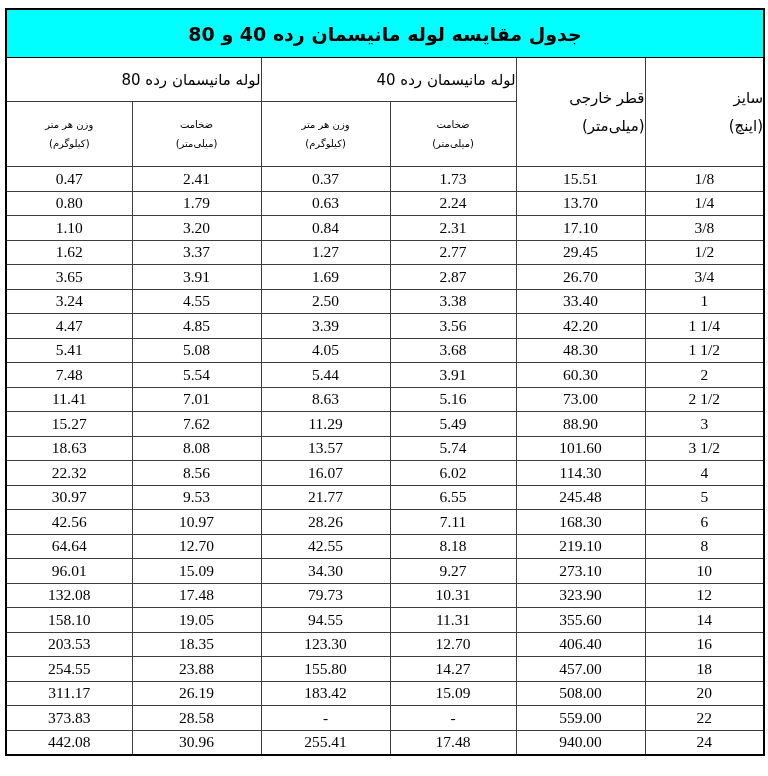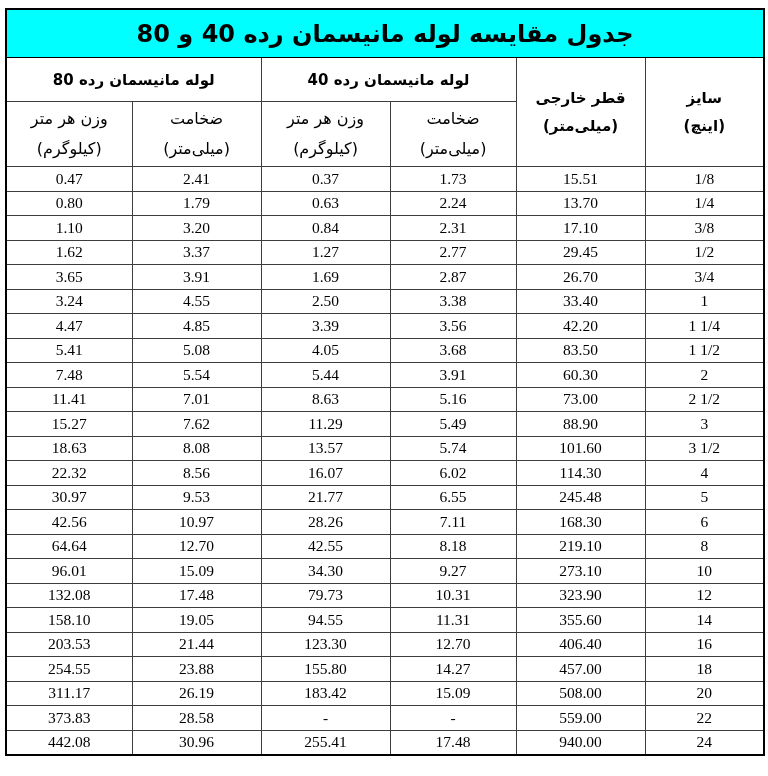--- a/index.html
+++ b/index.html
@@ -30,32 +30,33 @@
     text-align: center;
     vertical-align: middle;
     padding: 0;
     overflow: hidden;
   }
   tr.title-row th {
     height: 47px;
     background: #00ffff;
     font-family: "DejaVu Sans", sans-serif;
     font-weight: bold;
-    font-size: 24px;
+    font-size: 19px;
     border-bottom: 1px solid #000000;
   }
   tr.group-row th {
     height: 43px;
-    font-weight: bold;
+    font-weight: normal;
     font-size: 15px;
+    text-align: right;
   }
   tr.sub-row th {
     height: 64px;
     font-weight: normal;
-    font-size: 16px;
+    font-size: 10px;
     line-height: 1.9;
   }
   th.span-head {
     font-weight: normal;
     font-size: 14px;
     line-height: 1.9;
   }
   .hdr-line {
     display: block;
   }
@@ -166,21 +167,21 @@
         <tr>
           <td>1 1/4</td>
           <td>42.20</td>
           <td>3.56</td>
           <td>3.39</td>
           <td>4.85</td>
           <td>4.47</td>
         </tr>
         <tr>
           <td>1 1/2</td>
-          <td>83.50</td>
+          <td>48.30</td>
           <td>3.68</td>
           <td>4.05</td>
           <td>5.08</td>
           <td>5.41</td>
         </tr>
         <tr>
           <td>2</td>
           <td>60.30</td>
           <td>3.91</td>
           <td>5.44</td>
@@ -265,21 +266,21 @@
           <td>11.31</td>
           <td>94.55</td>
           <td>19.05</td>
           <td>158.10</td>
         </tr>
         <tr>
           <td>16</td>
           <td>406.40</td>
           <td>12.70</td>
           <td>123.30</td>
-          <td>21.44</td>
+          <td>18.35</td>
           <td>203.53</td>
         </tr>
         <tr>
           <td>18</td>
           <td>457.00</td>
           <td>14.27</td>
           <td>155.80</td>
           <td>23.88</td>
           <td>254.55</td>
         </tr>

